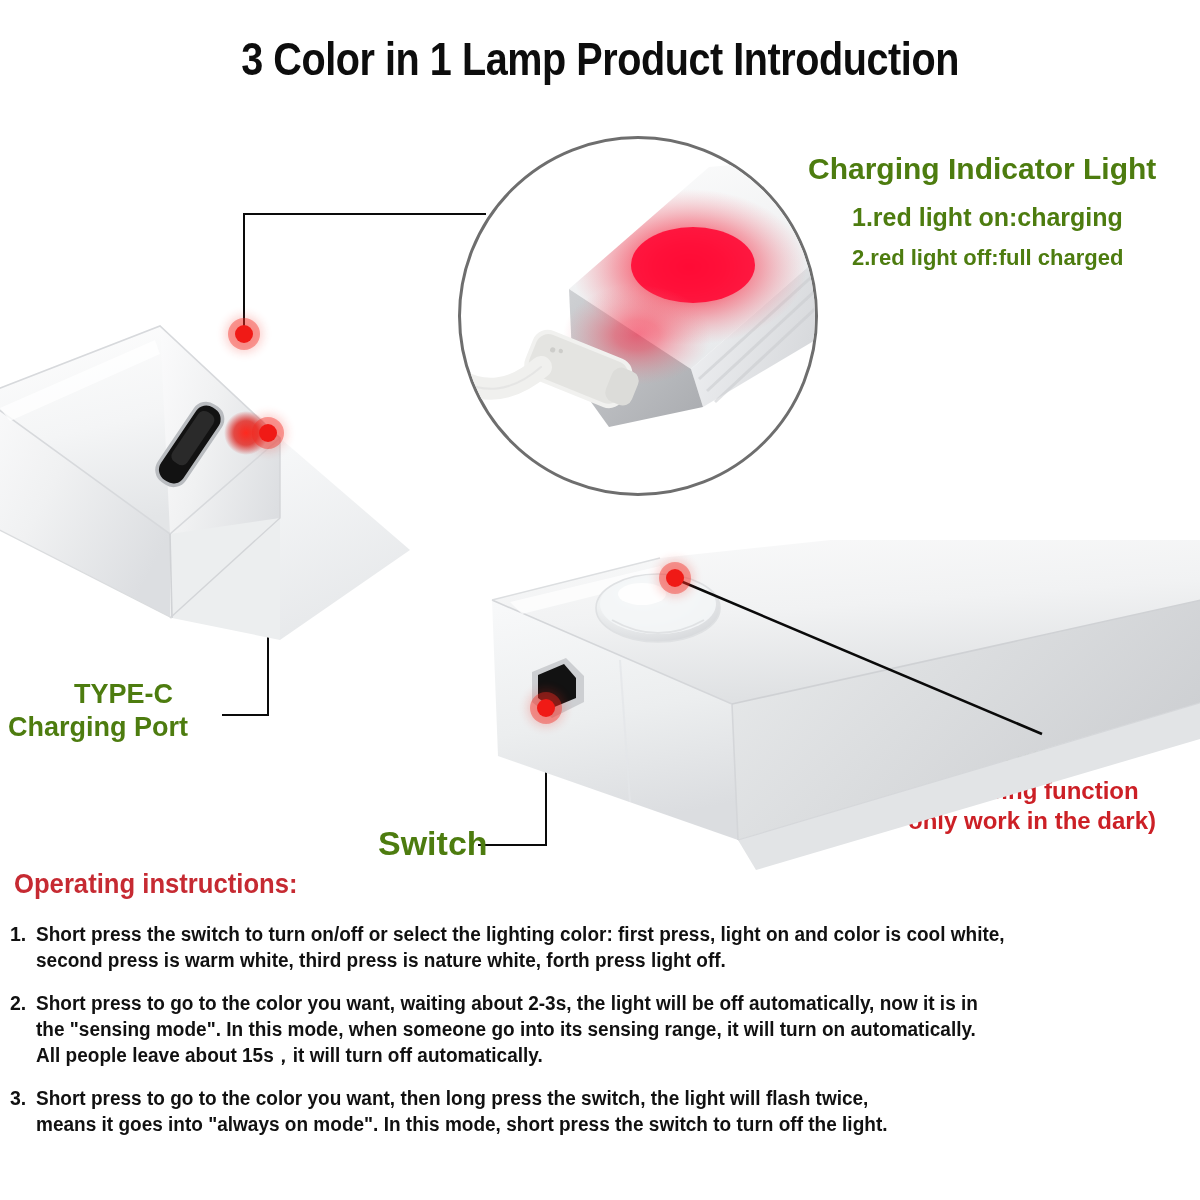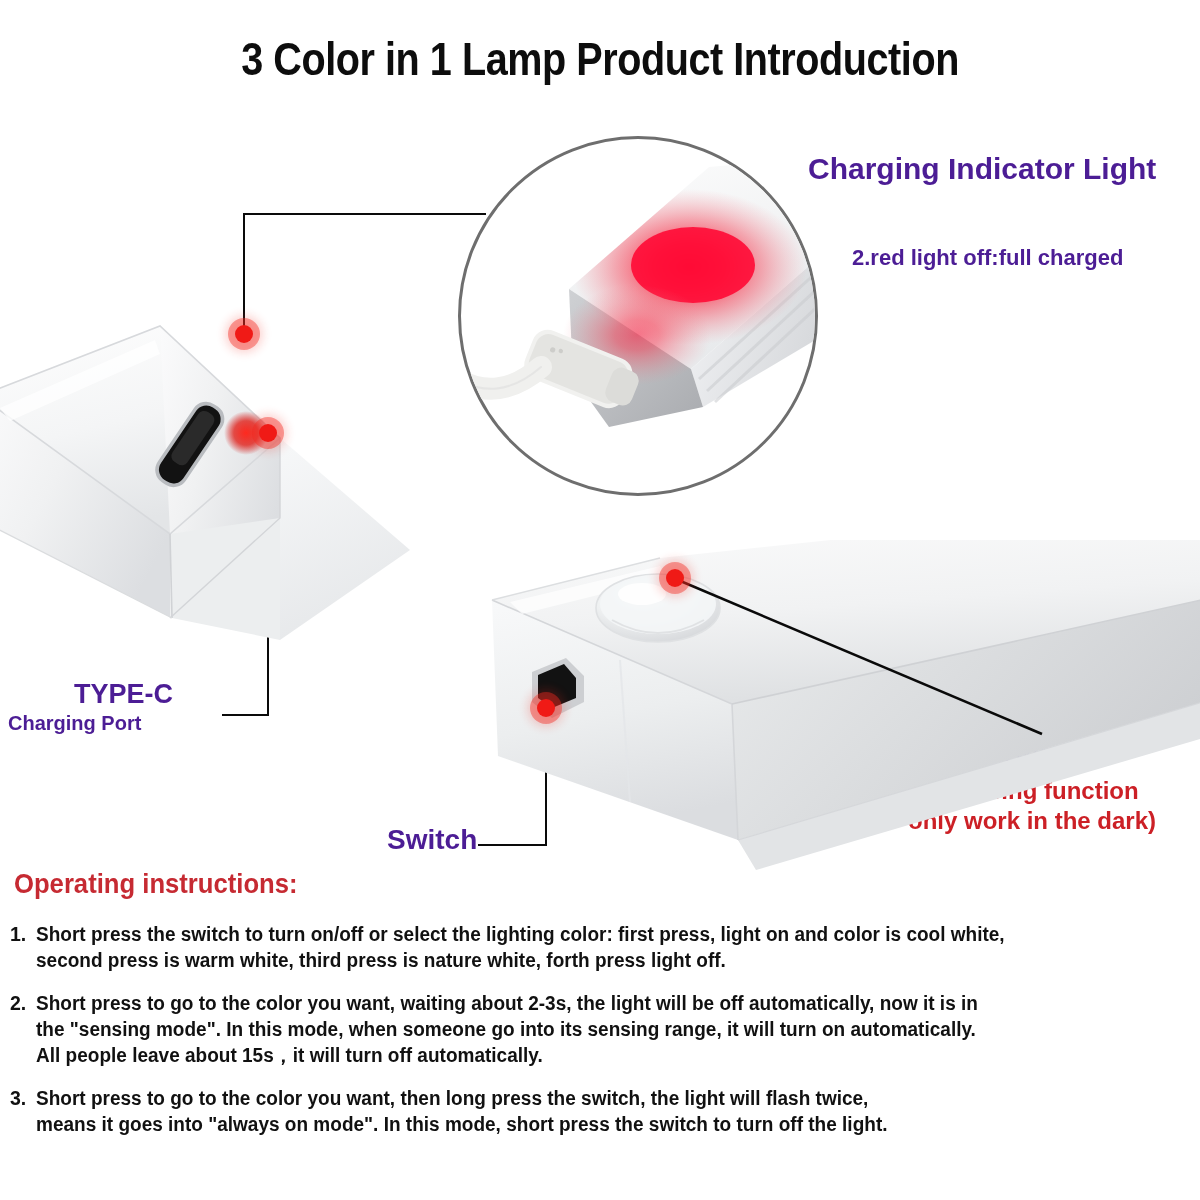--- a/index.html
+++ b/index.html
@@ -17,30 +17,30 @@
     text-align:center;
     font-size:46px; font-weight:bold;
     letter-spacing:-0.5px;
     color:#0d0d0d;
     transform:scaleX(0.86);
     transform-origin:center top;
     white-space:nowrap;
   }
 
   
-  .lbl { position:absolute; color:#4c1d95; white-space:nowrap; }
+  .lbl { position:absolute; color:#4d7c0f; white-space:nowrap; }
 
   #ci-title { left:808px; top:152px; font-size:30px; font-weight:bold; }
   #ci-1 { left:852px; top:203px; font-size:25px; font-weight:bold; }
   #ci-2 { left:852px; top:245px; font-size:22px; font-weight:bold; }
 
   #typec-1 { left:74px; top:679px; font-size:27px; font-weight:bold; }
-  #typec-2 { left:8px;  top:712px; font-size:20px; font-weight:bold; }
-
-  #switch-lbl { left:378px; top:824px; font-size:28px; font-weight:bold;margin-left:9px; }
+  #typec-2 { left:8px;  top:712px; font-size:27px; font-weight:bold; }
+
+  #switch-lbl { left:378px; top:824px; font-size:34px; font-weight:bold; }
 
   #sensor-lbl { left:1004px; top:738px; font-size:29px; font-weight:bold; }
   #sensor-note1 { left:936px; top:777px; font-size:24px; font-weight:bold; color:#cc2026; }
   #sensor-note2 { left:908px; top:807px; font-size:24px; font-weight:bold; color:#cc2026; }
 
   #op-head {
     position:absolute; left:14px; top:869px;
     font-size:27px; font-weight:bold; color:#c62a32;
     transform:scaleX(0.95); transform-origin:left top;
   }
@@ -209,20 +209,21 @@
         <circle cx="22" cy="18" r="2.6" fill="#cdcdca"></circle>
         <circle cx="30" cy="16" r="2.2" fill="#cdcdca"></circle>
       </g>
 
       <path d="M 80 228 C 50 254, 22 256, -8 238" stroke="#f0f0ee" stroke-width="22" fill="none" stroke-linecap="round"></path>
       <path d="M 80 228 C 50 254, 22 256, -8 238" stroke="#dedede" stroke-width="2" fill="none" stroke-linecap="round" opacity="0.6"></path>
     </svg>
   </div>
 
   <div class="lbl" id="ci-title">Charging Indicator Light</div>
+  <div class="lbl" id="ci-1">1.red light on:charging</div>
   <div class="lbl" id="ci-2">2.red light off:full charged</div>
 
   <div class="lbl" id="typec-1">TYPE-C</div>
   <div class="lbl" id="typec-2">Charging Port</div>
 
   <div id="lamp-right">
     <svg width="740" height="330" viewBox="0 0 740 330">
       <defs>
         <linearGradient id="rTop" x1="0" y1="0" x2="0.25" y2="1">
           <stop offset="0%" stop-color="#fdfdfd"></stop>

